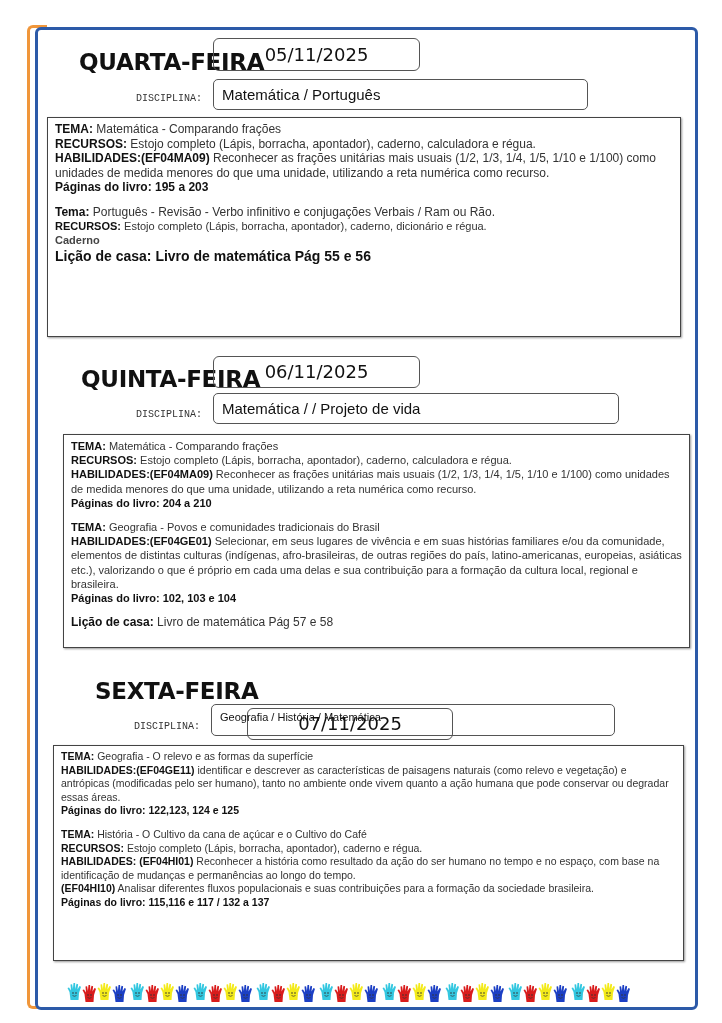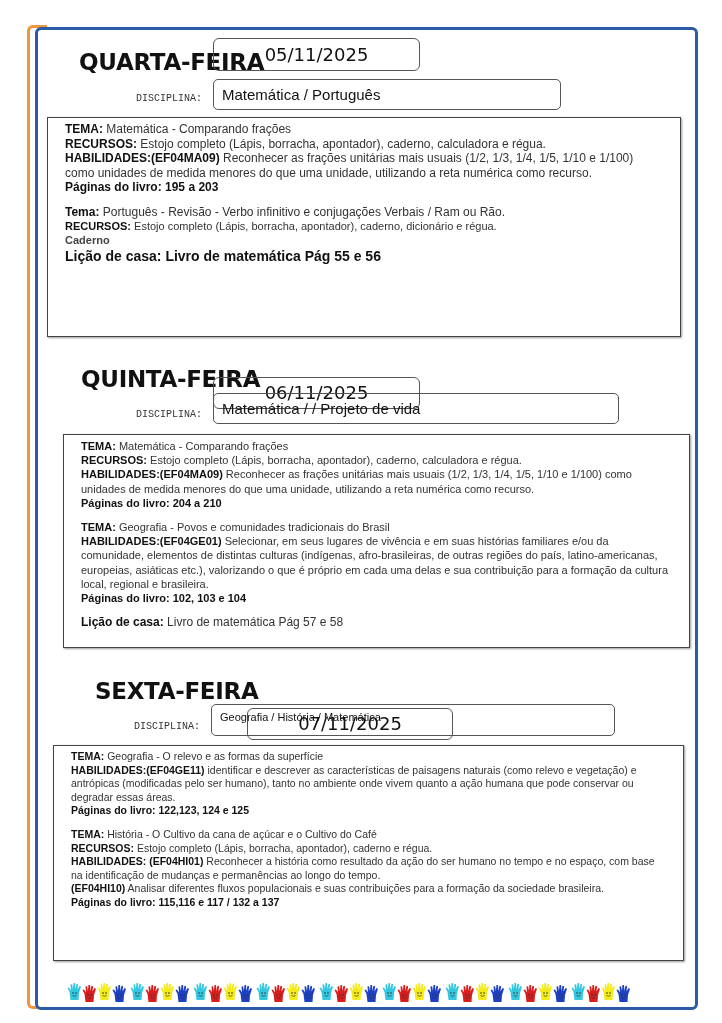--- a/index.html
+++ b/index.html
@@ -3,57 +3,57 @@
 <meta charset="utf-8">
 <style>
   html, body { margin:0; padding:0; background:#ffffff; }
   body { width:722px; height:1023px; position:relative; overflow:hidden; font-family:"Liberation Sans", sans-serif; color:#222; }
   .frame-orange { position:absolute; left:27px; top:25px; width:20px; height:984px; border-left:3px solid #f0963a; border-top:3px solid #f0963a; border-bottom:3px solid #f0963a; border-radius:6px 0 0 6px; box-sizing:border-box; }
   .frame-blue { position:absolute; left:35px; top:27px; width:663px; height:983px; border:3px solid #2c5aa8; border-radius:6px; box-sizing:border-box; background:#fff; }
   .day-label { position:absolute; font-weight:bold; font-size:23px; color:#111; font-family:"DejaVu Sans", sans-serif; letter-spacing:-0.3px; }
   .date-box { position:absolute; border:1px solid #555; border-radius:6px; text-align:center; font-size:18px; color:#111; box-sizing:border-box; font-family:"DejaVu Sans", sans-serif; }
   .disc-label { position:absolute; font-size:10px; color:#333; font-family:Liberation Mono, monospace; }
   .disc-box { position:absolute; border:1px solid #555; border-radius:5px; box-sizing:border-box; padding-left:8px; color:#111; }
-  .content-box { position:absolute; border:1px solid #444; box-sizing:border-box; box-shadow:1px 1px 2px #999; padding:4px 17px; font-size:12px; line-height:14.6px; color:#333; }
+  .content-box { position:absolute; border:1px solid #444; box-sizing:border-box; box-shadow:1px 1px 2px #999; padding:4px 7px; font-size:12px; line-height:14.6px; color:#333; }
   .content-box b { color:#111; }
   .gap { height:10px; }
   .hands { position:absolute; left:67px; top:982px; font-size:0; white-space:nowrap; }
   .hand { display:inline-block; width:15px; height:19px; margin-right:0px; position:relative; }
   .hand svg { width:15px; height:19px; }
   .grp { display:inline-block; margin-right:3px; }
 </style>
 </head>
 <body>
 
 <div class="frame-orange"></div>
 <div class="frame-blue"></div>
 
 <div class="day-label" style="left:79px;top:49px;">QUARTA-FEIRA</div>
 <div class="date-box" style="left:213px;top:38px;width:207px;height:33px;line-height:31px;">05/11/2025</div>
 <div class="disc-label" style="left:136px;top:93px;">DISCIPLINA:</div>
-<div class="disc-box" style="left:213px;top:79px;width:348px;height:31px;line-height:29px;font-size:15px;">Matemática / Português</div>
+<div class="disc-box" style="left:213px;top:79px;width:375px;height:31px;line-height:29px;font-size:15px;">Matemática / Português</div>
 
 <div class="content-box" style="left:47px;top:117px;width:634px;height:220px;">
   <div>
     <div><b>TEMA:</b><span> Matemática -  Comparando frações</span></div>
     <div><b>RECURSOS:</b><span> Estojo completo (Lápis, borracha, apontador), caderno, calculadora e régua.</span></div>
     <div><b>HABILIDADES:(EF04MA09)</b><span>  Reconhecer as frações unitárias mais usuais (1/2, 1/3, 1/4, 1/5, 1/10 e 1/100) como unidades de medida menores do que uma unidade, utilizando a reta numérica como recurso.</span></div>
     <div><b>Páginas do livro: 195 a 203</b></div>
   </div>
   <div class="gap"></div>
   <div style="font-size:11px;line-height:14px;">
     <div style="font-size:12px;"><b>Tema:</b><span> Português -  Revisão - Verbo infinitivo e conjugações Verbais / Ram ou Rão.</span></div>
     <div><b>RECURSOS:</b><span>  Estojo completo (Lápis, borracha, apontador), caderno, dicionário e régua.</span></div>
     <div><b style="color:#444">Caderno</b></div>
     <div style="font-size:14px;line-height:18px;"><b>Lição de casa: Livro de matemática Pág 55 e 56</b></div>
   </div>
 </div>
 
 <div class="day-label" style="left:81px;top:366px;text-align:right;">QUINTA-FEIRA</div>
-<div class="date-box" style="left:213px;top:356px;width:207px;height:32px;line-height:30px;margin-top:21px;">06/11/2025</div>
+<div class="date-box" style="left:213px;top:356px;width:207px;height:32px;line-height:30px;">06/11/2025</div>
 <div class="disc-label" style="left:136px;top:409px;">DISCIPLINA:</div>
 <div class="disc-box" style="left:213px;top:393px;width:406px;height:31px;line-height:29px;font-size:15px;">Matemática / / Projeto de vida</div>
 
 <div class="content-box" style="left:63px;top:434px;width:627px;height:214px;font-size:11px;line-height:14.2px;">
   <div>
     <div><b>TEMA:</b><span> Matemática -  Comparando frações</span></div>
     <div><b>RECURSOS:</b><span>  Estojo completo (Lápis, borracha, apontador), caderno, calculadora e régua.</span></div>
     <div><b>HABILIDADES:(EF04MA09)</b><span>  Reconhecer as frações unitárias mais usuais (1/2, 1/3, 1/4, 1/5, 1/10 e 1/100) como unidades de medida menores do que uma unidade, utilizando a reta numérica como recurso.</span></div>
     <div><b>Páginas do livro: 204 a 210</b></div>
   </div>

